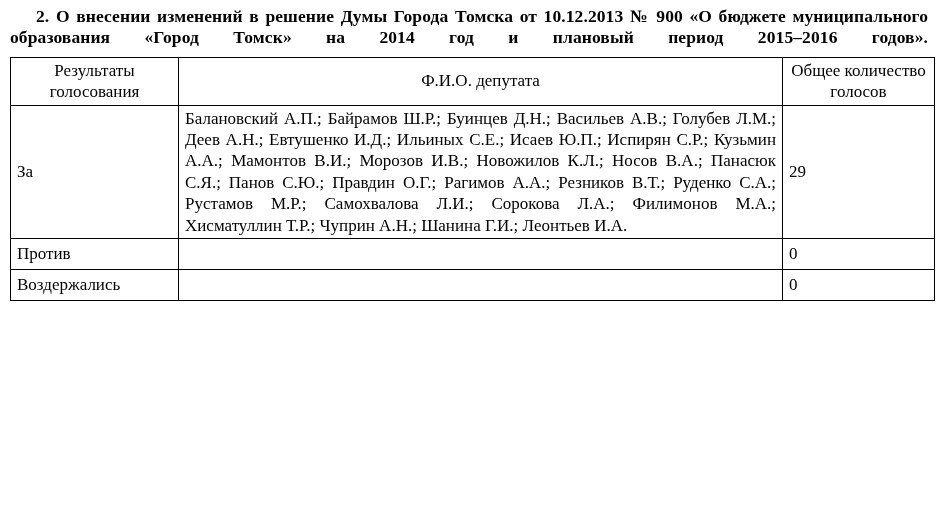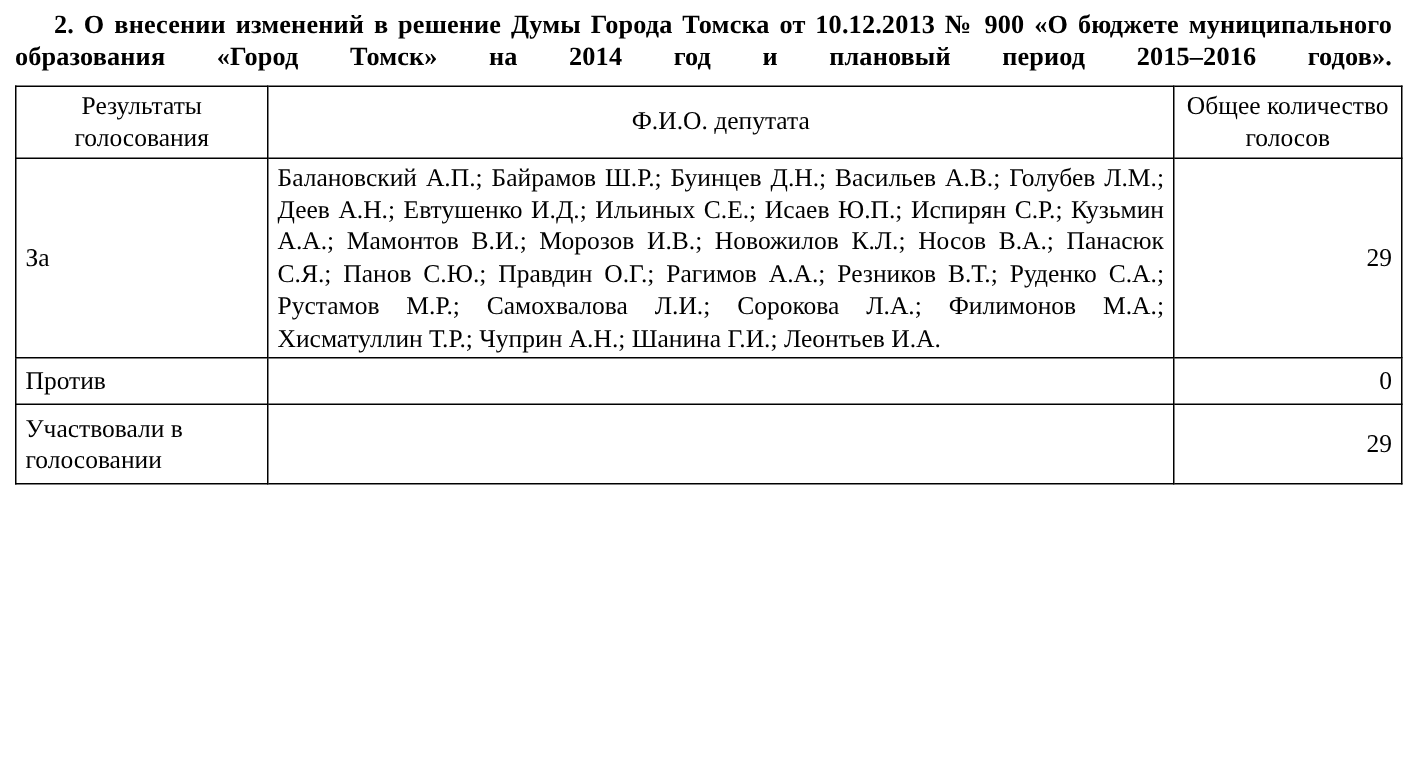--- a/index.html
+++ b/index.html
@@ -54,21 +54,21 @@
   }
   td.result-cell {
   }
   td.names-cell {
     text-align: justify;
     text-align-last: left;
     padding: 4px 8px 4px 8px;
     line-height: 1.30;
   }
   td.count-cell {
-    text-align: right;
+    text-align: left;
   }
   .row-short td { height: 26px; font-family: Liberation Serif, serif; }
   .row-tall td { height: 48px; }
 </style>
 </head>
 <body>
 
 <div class="page">
 
   <p class="doc-title">2. О внесении изменений в решение Думы Города Томска от 10.12.2013 № 900 «О бюджете муниципального образования «Город Томск» на 2014 год и плановый период 2015–2016 годов».</p>
@@ -91,22 +91,22 @@
         <td class="names-cell">Балановский А.П.; Байрамов Ш.Р.; Буинцев Д.Н.; Васильев А.В.; Голубев Л.М.; Деев А.Н.; Евтушенко И.Д.; Ильиных С.Е.; Исаев Ю.П.; Испирян С.Р.; Кузьмин А.А.; Мамонтов В.И.; Морозов И.В.; Новожилов К.Л.; Носов В.А.; Панасюк С.Я.; Панов С.Ю.; Правдин О.Г.; Рагимов А.А.; Резников В.Т.; Руденко С.А.; Рустамов М.Р.; Самохвалова Л.И.; Сорокова Л.А.; Филимонов М.А.; Хисматуллин Т.Р.; Чуприн А.Н.; Шанина Г.И.; Леонтьев И.А.</td>
         <td class="count-cell">29</td>
       </tr>
 
       <tr class="row-short">
         <td class="result-cell">Против</td>
         <td class="names-cell"></td>
         <td class="count-cell">0</td>
       </tr>
 
+      <tr class="row-short">
+        <td class="result-cell">Воздержались</td>
+        <td class="names-cell"></td>
+        <td class="count-cell">0</td>
+      </tr>
 
-      <tr class="row-tall">
-        <td class="result-cell">Участвовали в голосовании</td>
-        <td class="names-cell"></td>
-        <td class="count-cell">29</td>
-      </tr>
     </tbody>
   </table>
 
 </div>
 
 </body></html>

